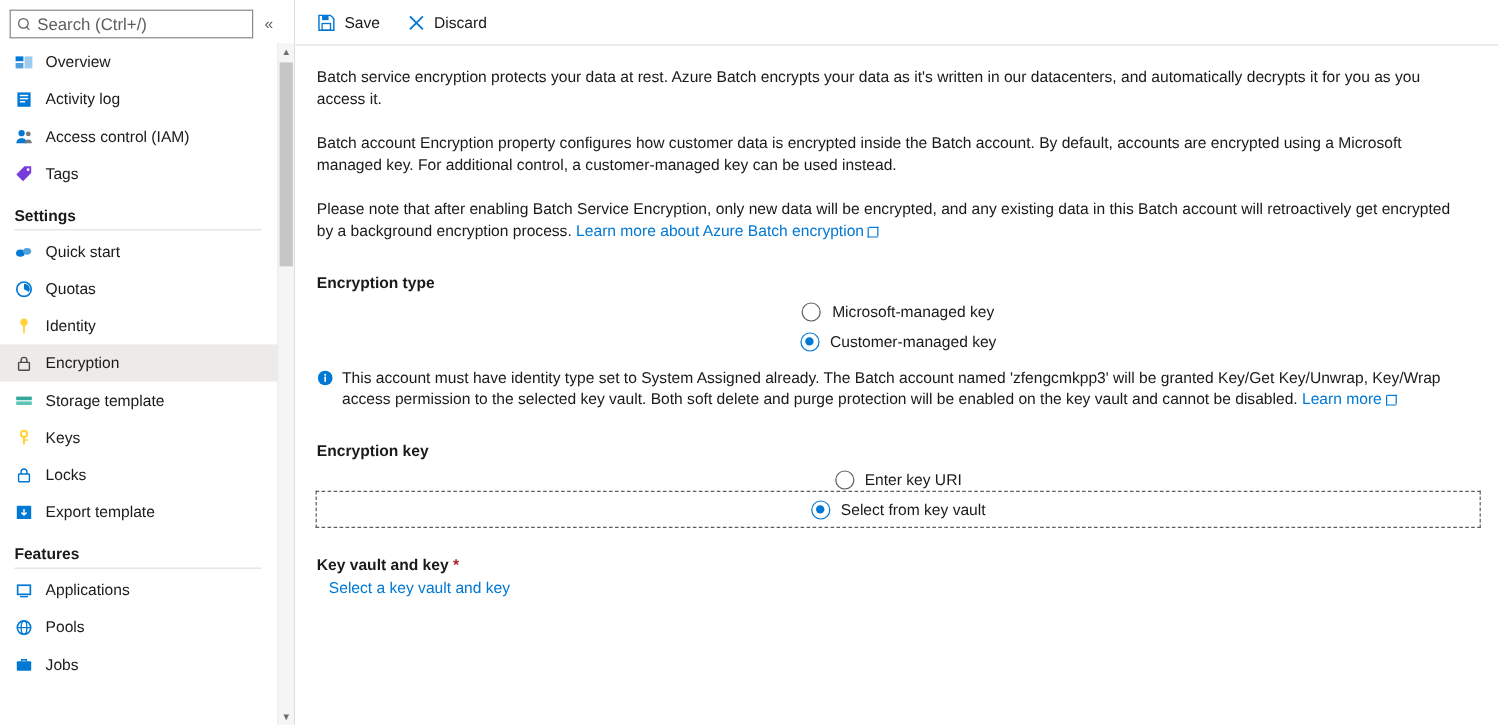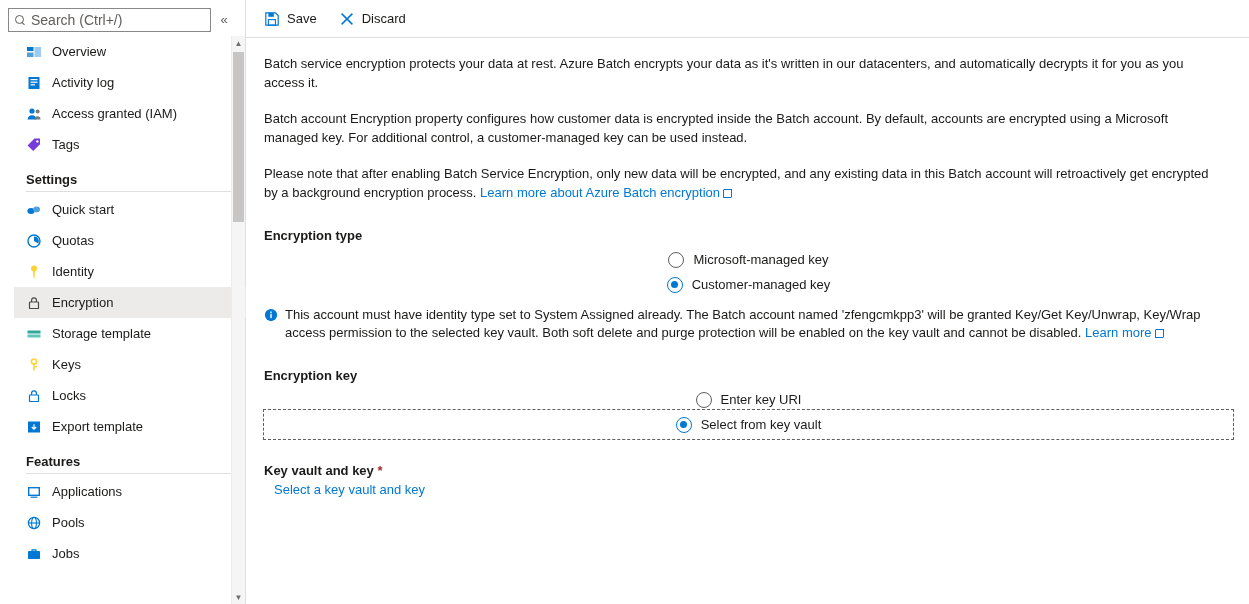--- a/index.html
+++ b/index.html
@@ -71,21 +71,21 @@
     color: #605e5c;
     font-size: 13px;
     cursor: pointer;
     user-select: none;
     line-height: 24px;
   }
 
   .nav-scroll {
     position: absolute;
     top: 36px;
-    left: 14px;
+    left: 0;
     width: 232px;
     height: 568px;
     overflow: hidden;
   }
   .nav-item {
     display: flex;
     align-items: center;
     height: 31px;
     padding-left: 12px;
     gap: 10px;
@@ -319,21 +319,21 @@
 
       <div class="nav-item">
         <span class="ico">
           <svg width="16" height="16" viewBox="0 0 16 16">
               <circle cx="6" cy="5" r="2.6" fill="#0078d4"></circle>
               <path d="M1.6 13.4c0-2.6 2-4.2 4.4-4.2s4.4 1.6 4.4 4.2z" fill="#0078d4"></path>
               <circle cx="11.6" cy="5.6" r="2" fill="#7a7a7a"></circle>
               <path d="M8.6 13.4c0-2 1.4-3.2 3-3.2s3 1.2 3 3.2z" fill="#7a7a7a"></path>
             </svg>
         </span>
-        <span class="label">Access granted (IAM)</span>
+        <span class="label">Access control (IAM)</span>
       </div>
 
       <div class="nav-item">
         <span class="ico">
           <svg width="16" height="16" viewBox="0 0 16 16">
               <path d="M8.4 1.6H14v5.6l-6.8 6.8L1.6 8.4z" fill="#773adc"></path>
               <circle cx="11.4" cy="4.4" r="1.2" fill="#fff"></circle>
             </svg>
         </span>
         <span class="label">Tags</span>

